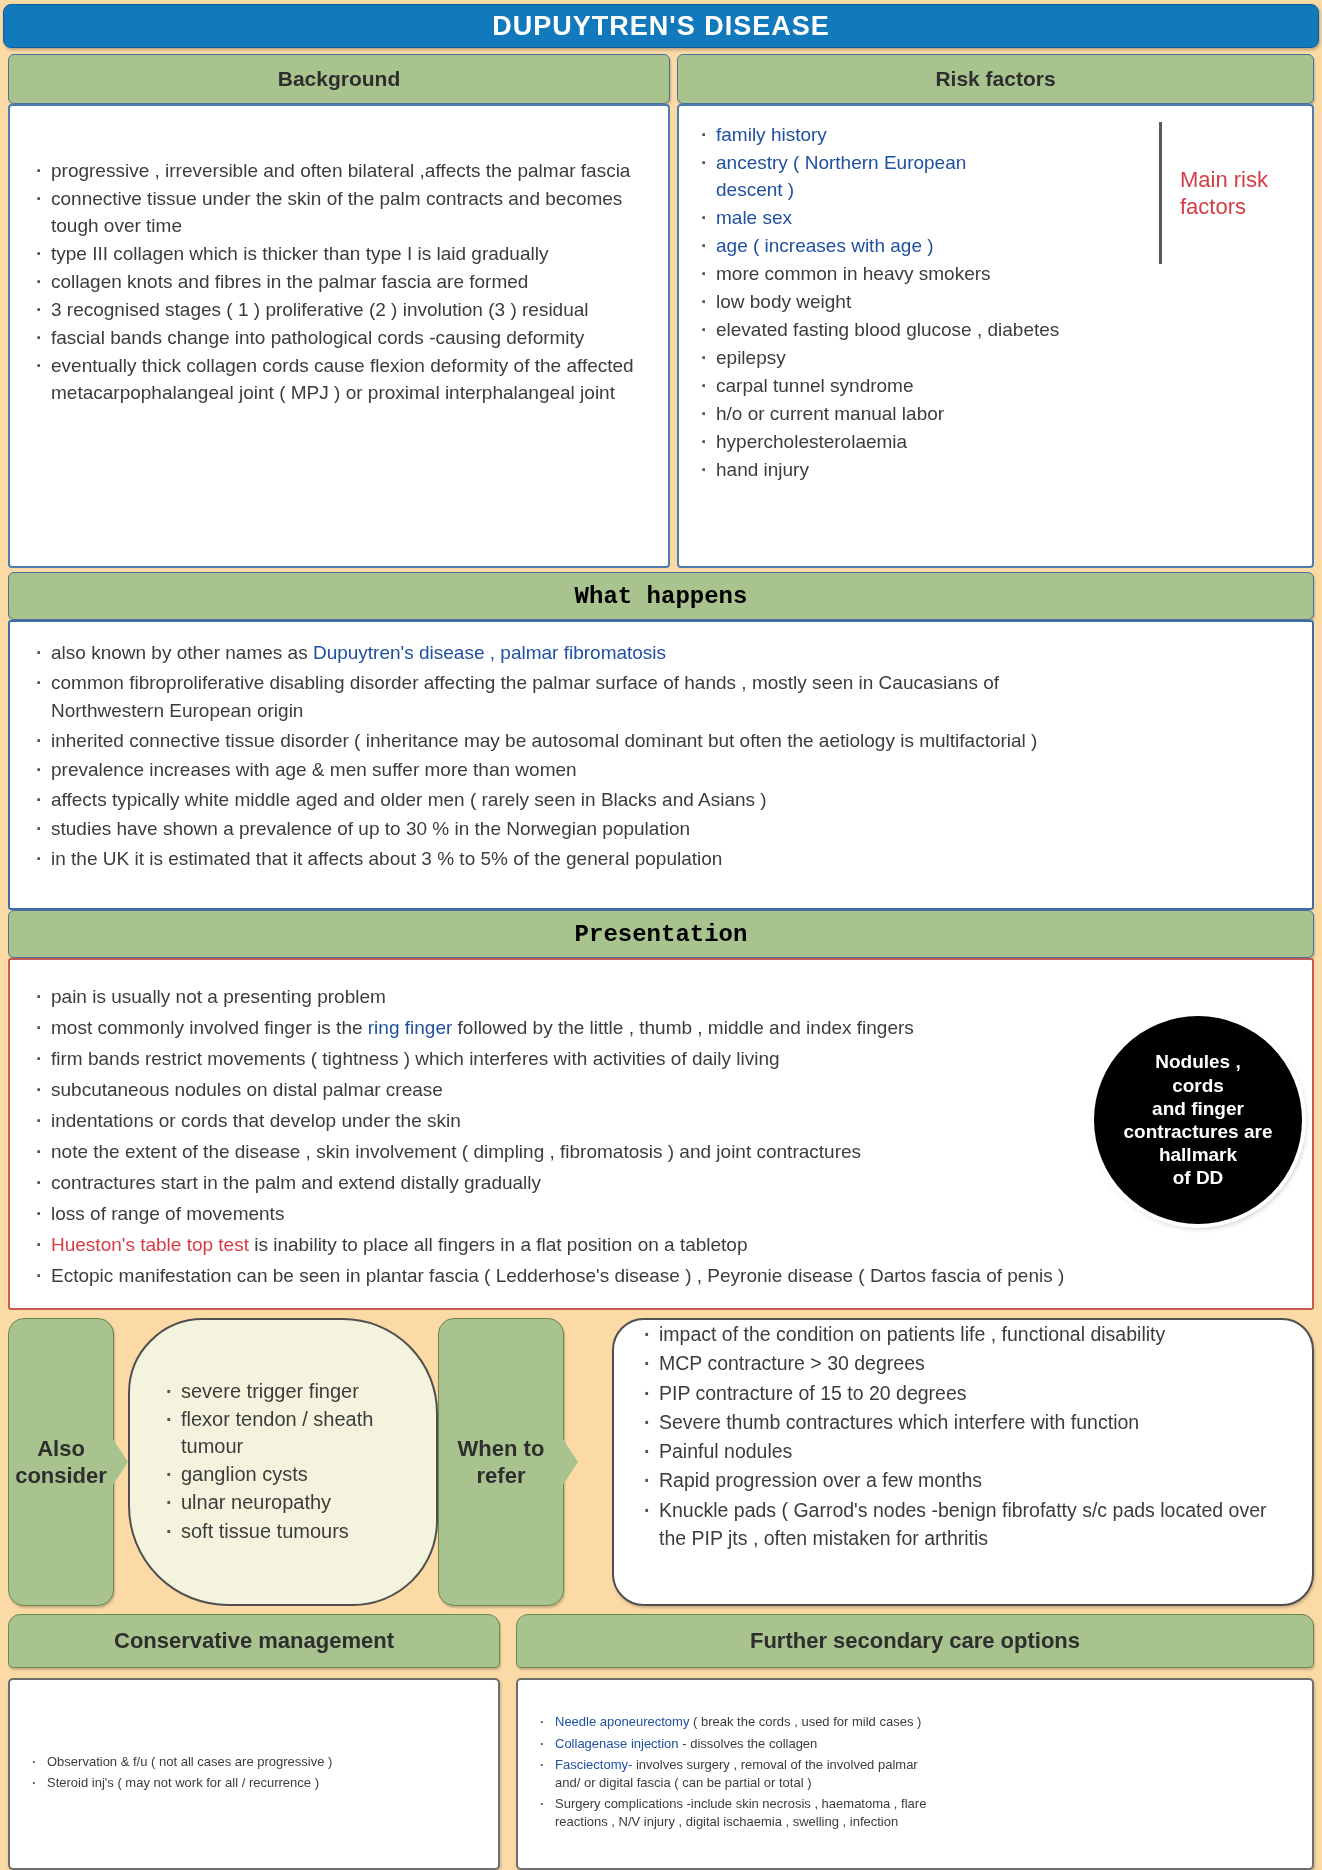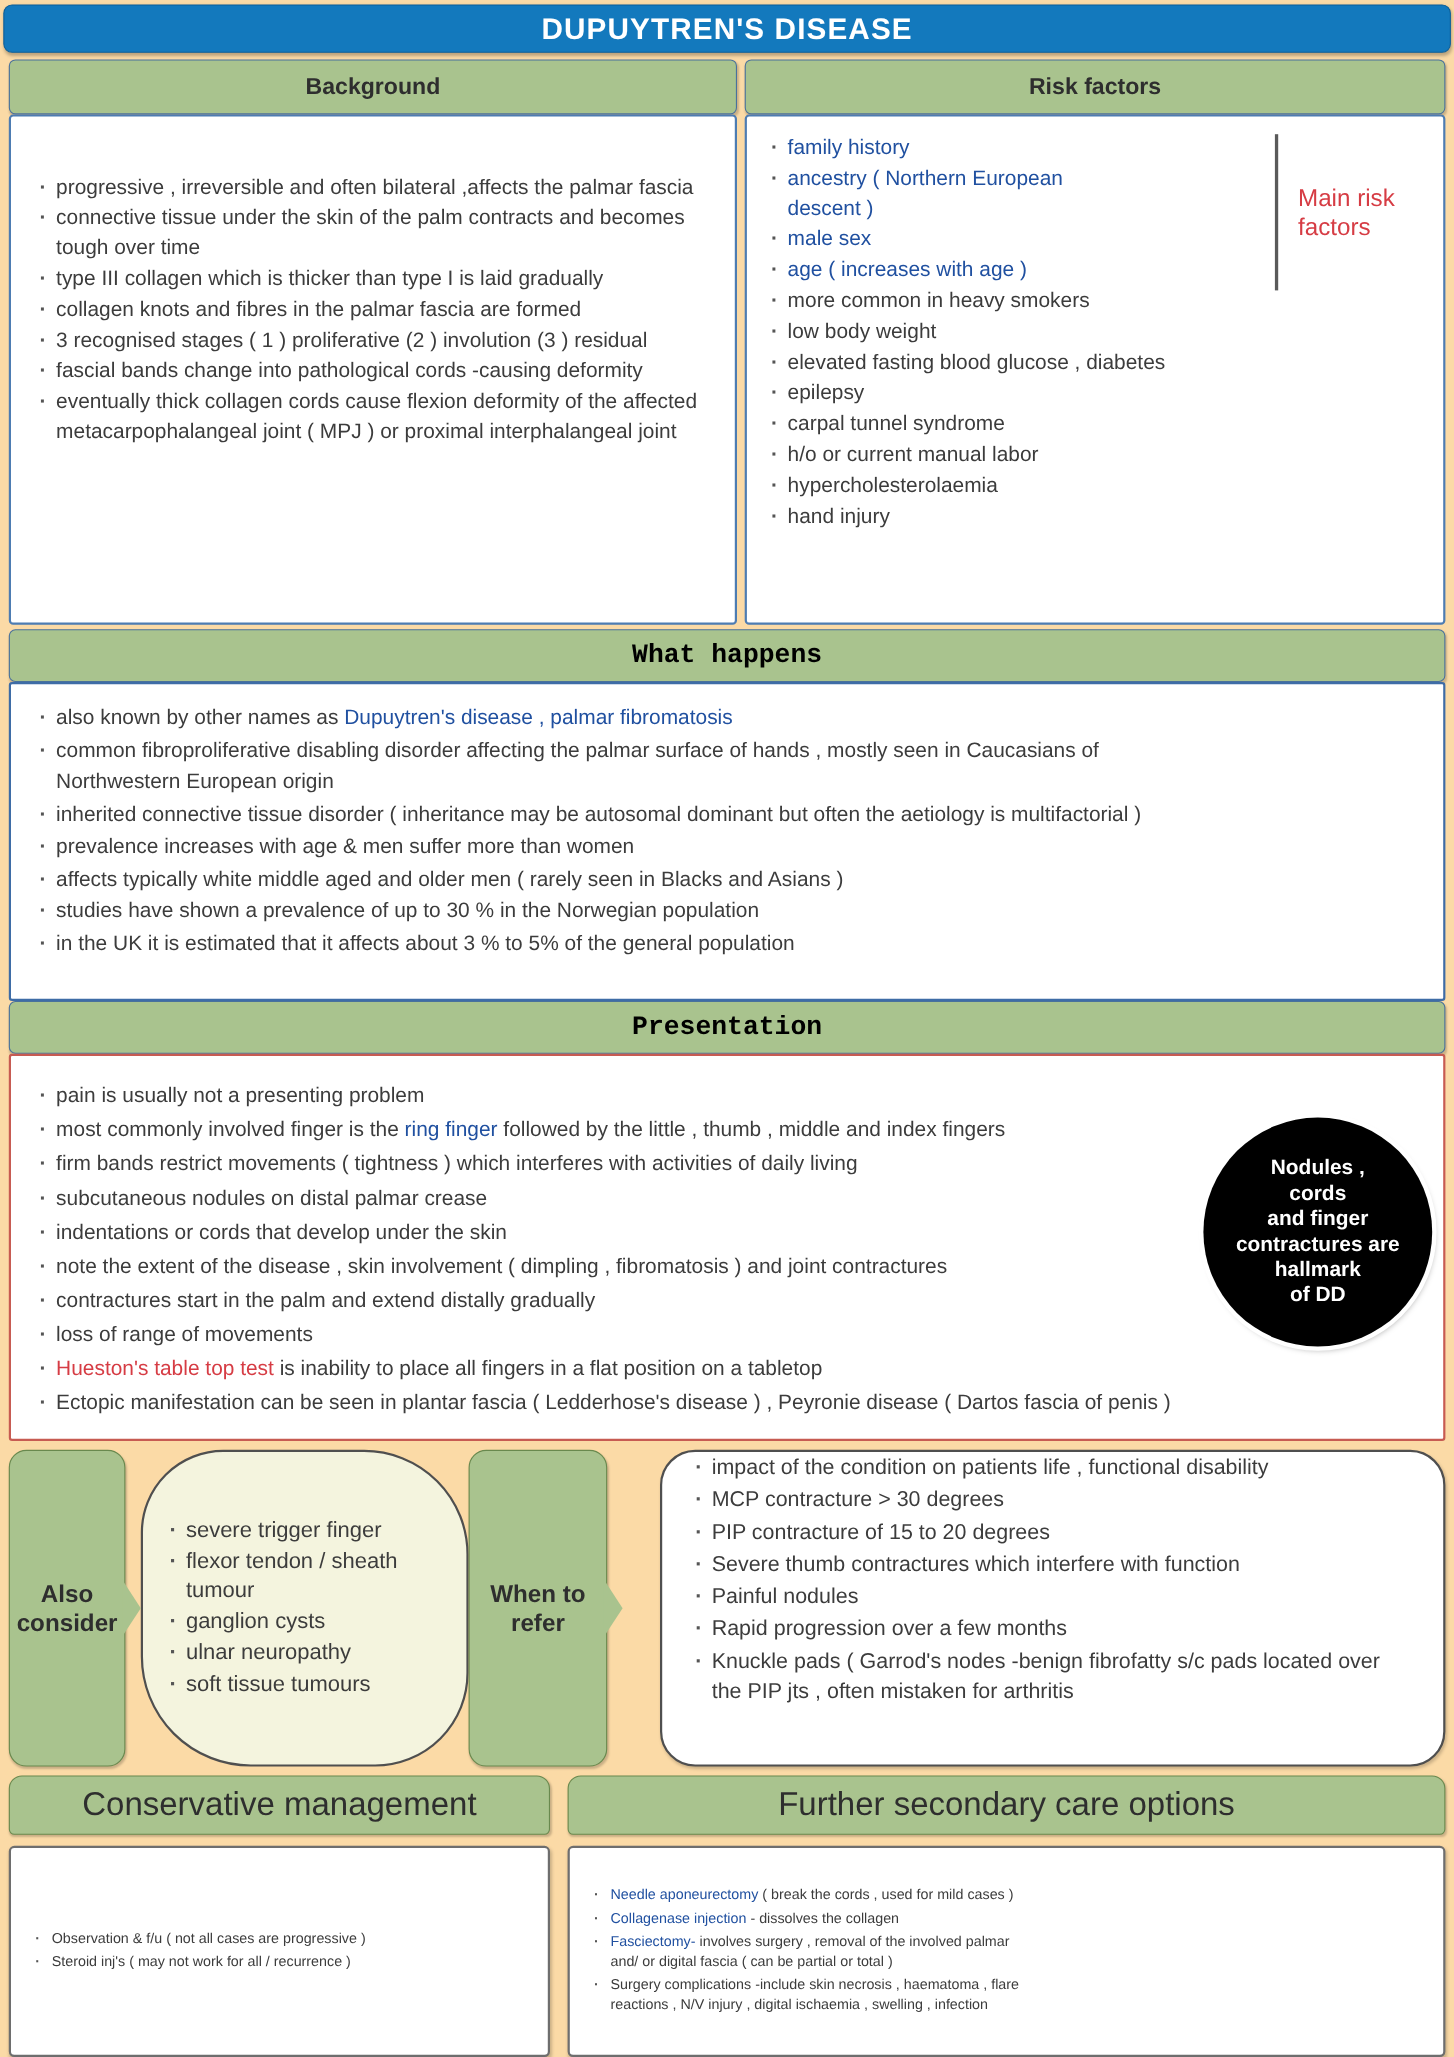--- a/index.html
+++ b/index.html
@@ -70,36 +70,36 @@
   }
   .tab::after{
     content:"";position:absolute;right:-15px;top:50%;transform:translateY(-50%);
     border-top:26px solid transparent;border-bottom:26px solid transparent;
     border-left:17px solid #A9C38E;
   }
   .tab-also{width:104px;}
   .tab-refer{width:124px;}
   .blob{
     background:#F4F4DE;border:2px solid #4f4f4f;border-radius:75px 95px 85px 100px;
-    width:272px;margin-left:14px;display:flex;align-items:center;padding-left:22px;box-sizing:content-box;
+    width:272px;margin-left:14px;display:flex;align-items:center;padding-left:34px;box-sizing:content-box;
   }
   .blob ul.blist{font-size:20px;line-height:1.32;}
   .blob ul.blist li{margin-bottom:2px;}
   .refer-box{
     flex:1;margin-left:48px;background:#fff;border:2px solid #4f4f4f;border-radius:32px;
     display:flex;align-items:flex-start;padding:0 18px 0 28px;
     box-shadow:1px 2px 3px rgba(0,0,0,.2);
   }
   .refer-box ul.blist{font-size:19.5px;line-height:1.45;}
 
   .bot-row{display:grid;grid-template-columns:492px 1fr;gap:16px;margin:8px 8px 0;}
   .bot-head{
     height:52px;background:#A9C38E;border:1px solid #69894e;border-radius:12px 12px 5px 5px;
     display:flex;align-items:center;justify-content:center;
-    font-weight:normal;font-size:30px;color:#2e2e2e;
+    font-weight:bold;font-size:22px;color:#2e2e2e;
     box-shadow:1px 2px 2px rgba(0,0,0,.2);
     text-align:center;
   }
   .bot-box{
     height:192px;background:#fff;border:2px solid #6e6e6e;border-radius:5px;margin-top:2px;
     display:flex;align-items:center;padding:0 12px 0 20px;box-sizing:border-box;
     box-shadow:1px 2px 3px rgba(0,0,0,.2);
   }
   .bot-box ul.blist{font-size:13px;line-height:1.4;}
   .bot-box ul.blist li{margin-bottom:3px;}

